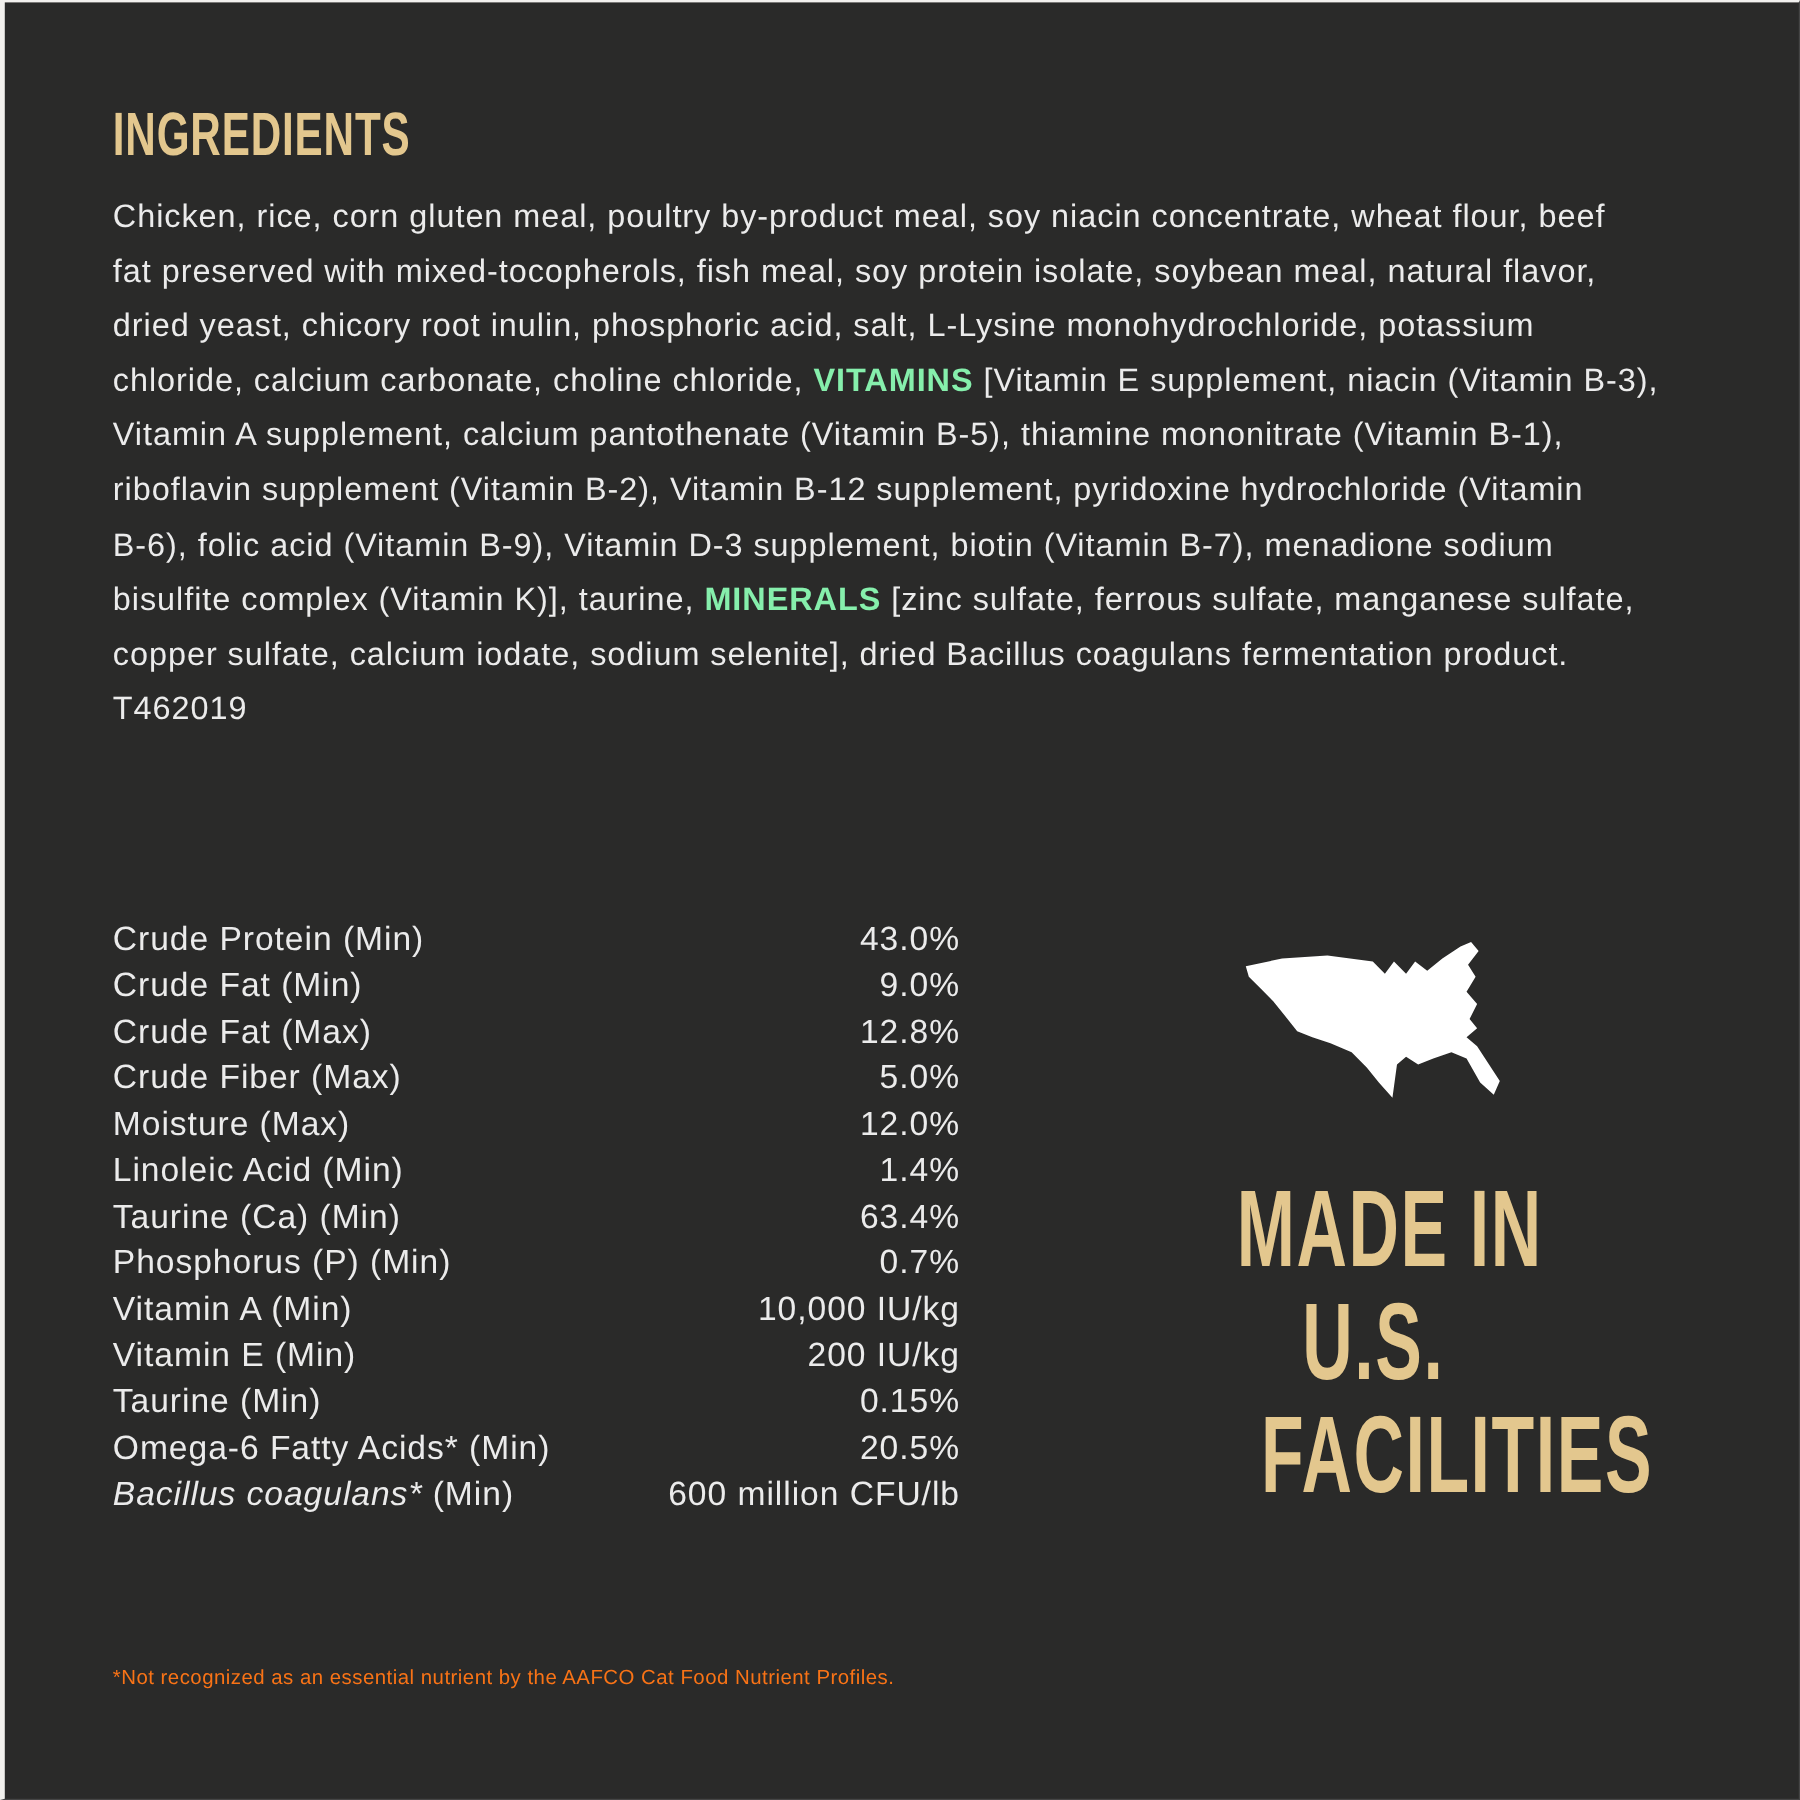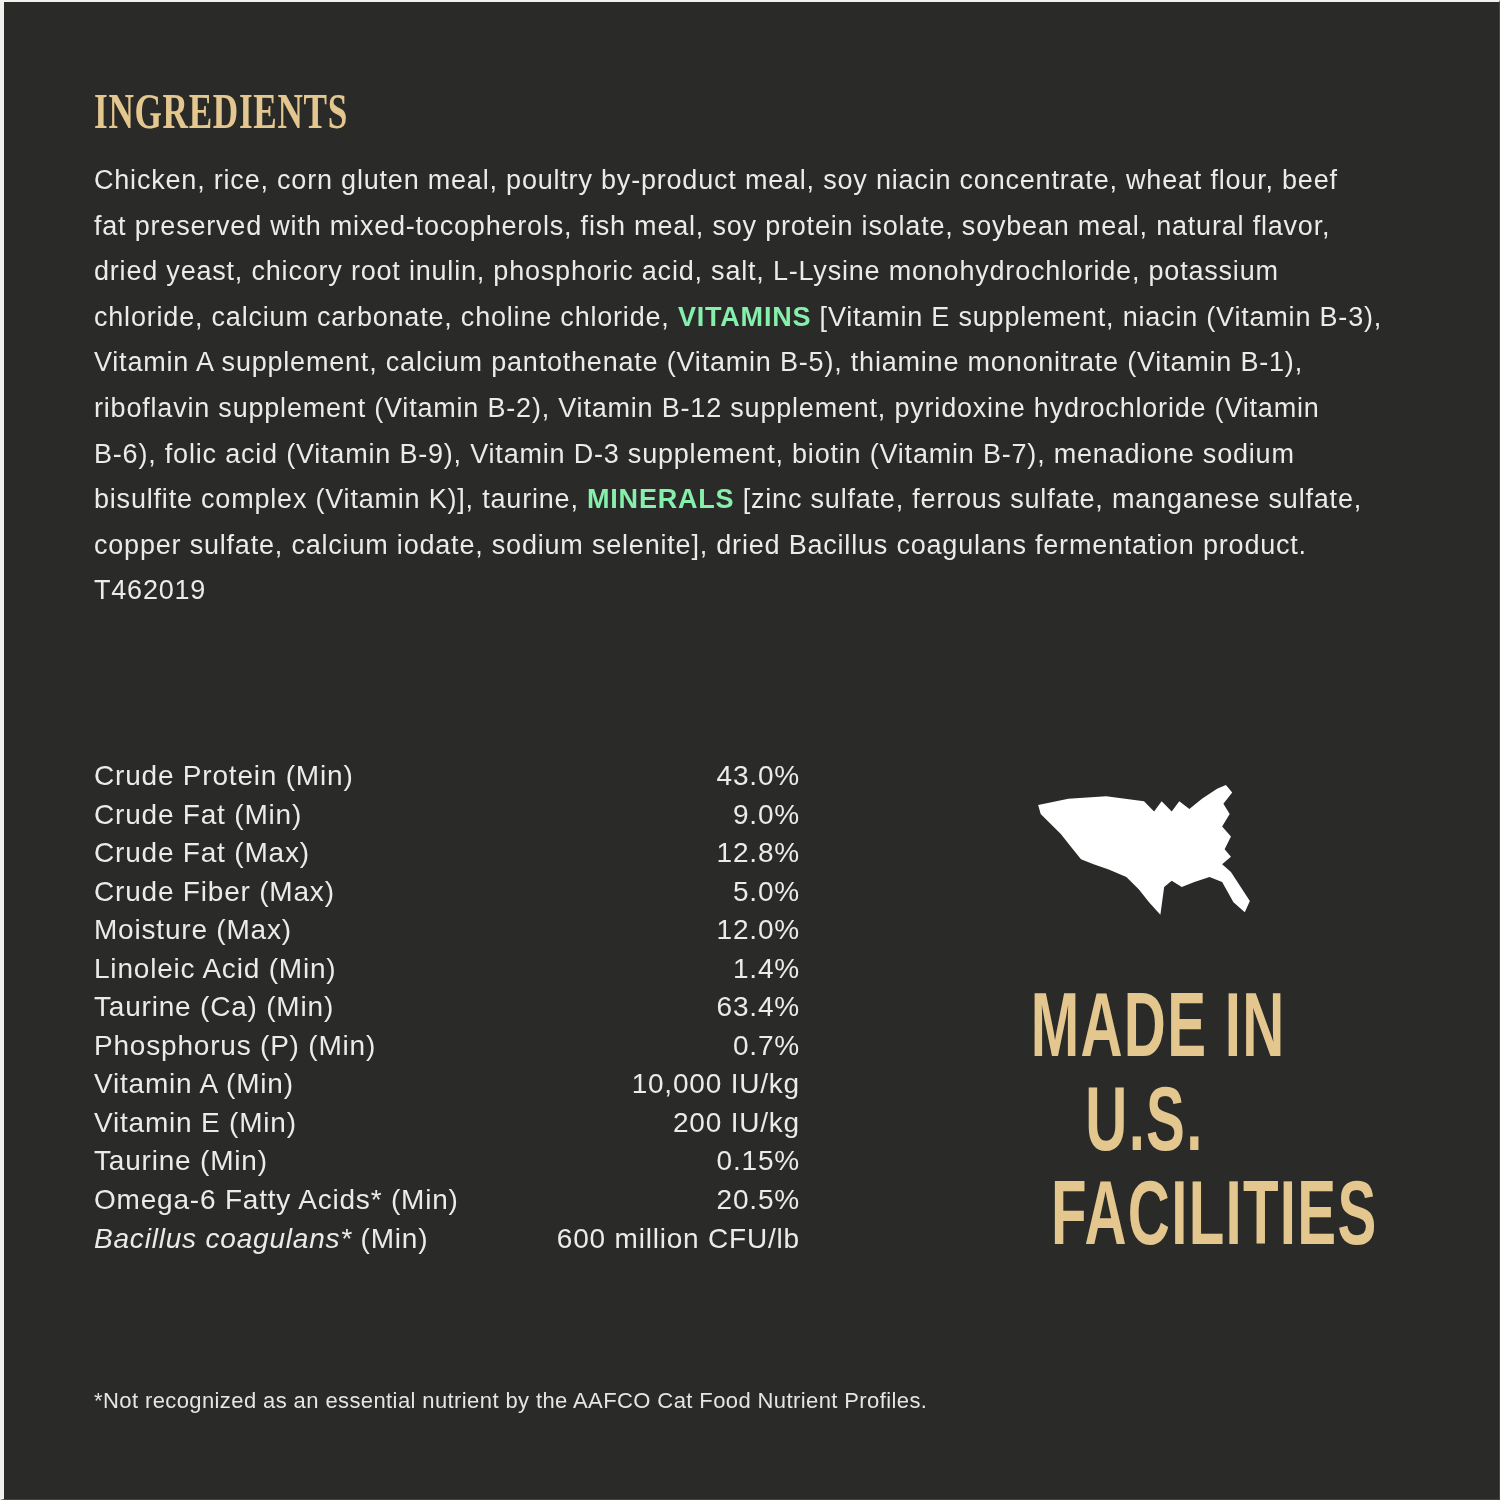--- a/index.html
+++ b/index.html
@@ -18,21 +18,20 @@
     border-top: 2px solid #f2f1ee;
     border-right: 1px solid #454545;
     border-bottom: 1px solid #454545;
   }
   .gold-heading {
     position: absolute; left: 90px; margin: 0;
     color: #e3c78e;
     font-size: 51px; font-weight: 700;
     letter-spacing: 1px;
     white-space: nowrap;
-    font-family: Liberation Serif, serif;
   }
   .cond { display: inline-block; transform: scaleX(0.69); transform-origin: left center; }
   #ingredients-heading { top: 80px; }
   #analysis-heading { top: 690px; }
 
   .para {
     position: absolute; left: 90px; top: 156px;
     color: #ebebeb;
     font-size: 27px; line-height: 45.6px;
     letter-spacing: 0.8px;
@@ -41,21 +40,21 @@
   .ing-line .bold { font-weight: 700; color: #86efac; }
 
   .ga-table {
     position: absolute; left: 90px; top: 758px;
     width: 706px;
     color: #ebebeb;
     font-size: 28px;
     letter-spacing: 0.8px;
   }
   .ga-row {
-    display: flex; justify-content: space-between; align-items: flex-start;
+    display: flex; justify-content: space-between; align-items: flex-end;
     height: 38.55px; white-space: nowrap;
   }
   .ga-label { text-align: left; }
   .ga-value { text-align: right; }
 
   .made-in {
     position: absolute; left: 955px; top: 770px;
     width: 370px; text-align: center;
   }
   .usa-map { display: block; margin: 0 auto; width: 252px; height: 162px; }
@@ -65,21 +64,21 @@
     font-size: 91px; font-weight: 700;
     line-height: 94px; letter-spacing: 2px;
     white-space: nowrap;
   }
   .made-line .cond-xl {
     display: inline-block;
     transform: scaleX(0.64); transform-origin: center center;
   }
   .footnote {
     position: absolute; left: 90px; top: 1386px;
-    color: #e5e5e5; font-size: 22px; letter-spacing: 0.4px;
+    color: #f97316; font-size: 17px; letter-spacing: 0.4px;
     white-space: nowrap;
   }
 </style>
 </head>
 <body>
 
 <div class="label">
 
   <h2 class="gold-heading" id="ingredients-heading"><span class="cond">INGREDIENTS</span></h2>
 

